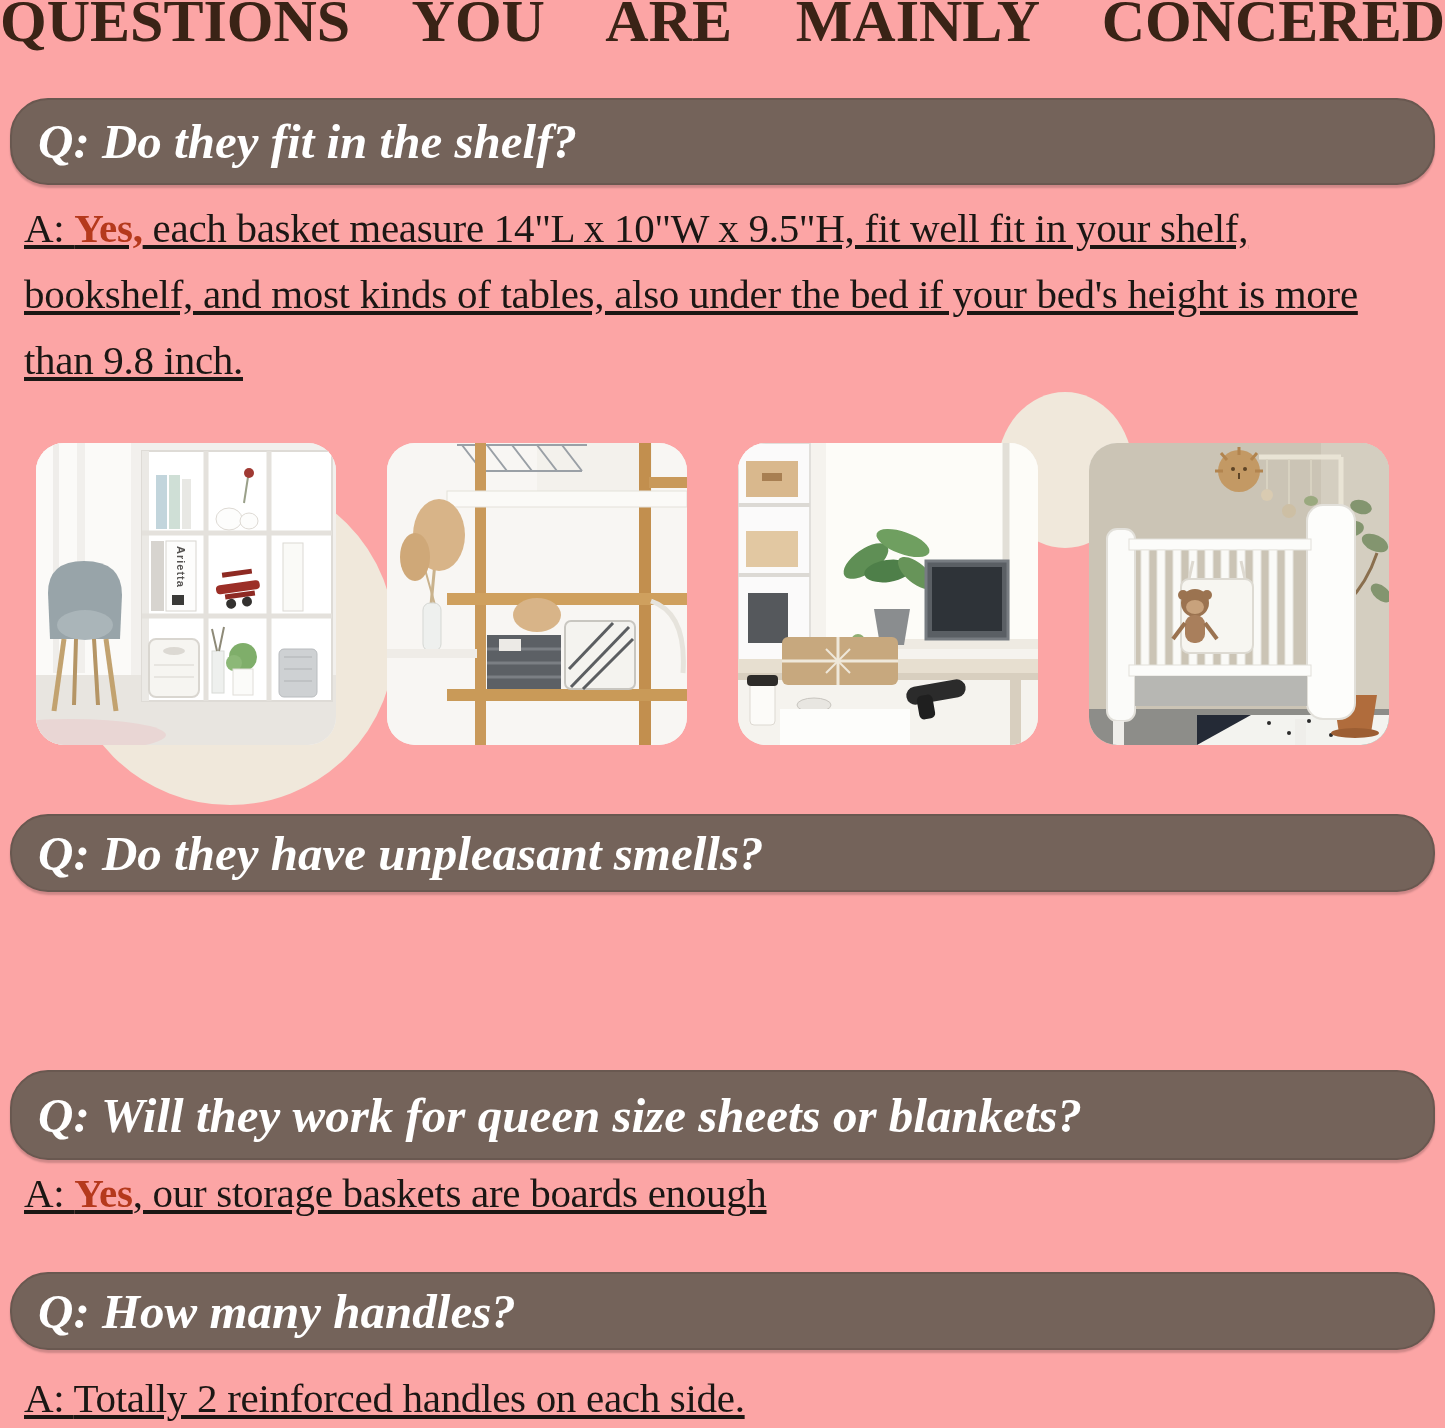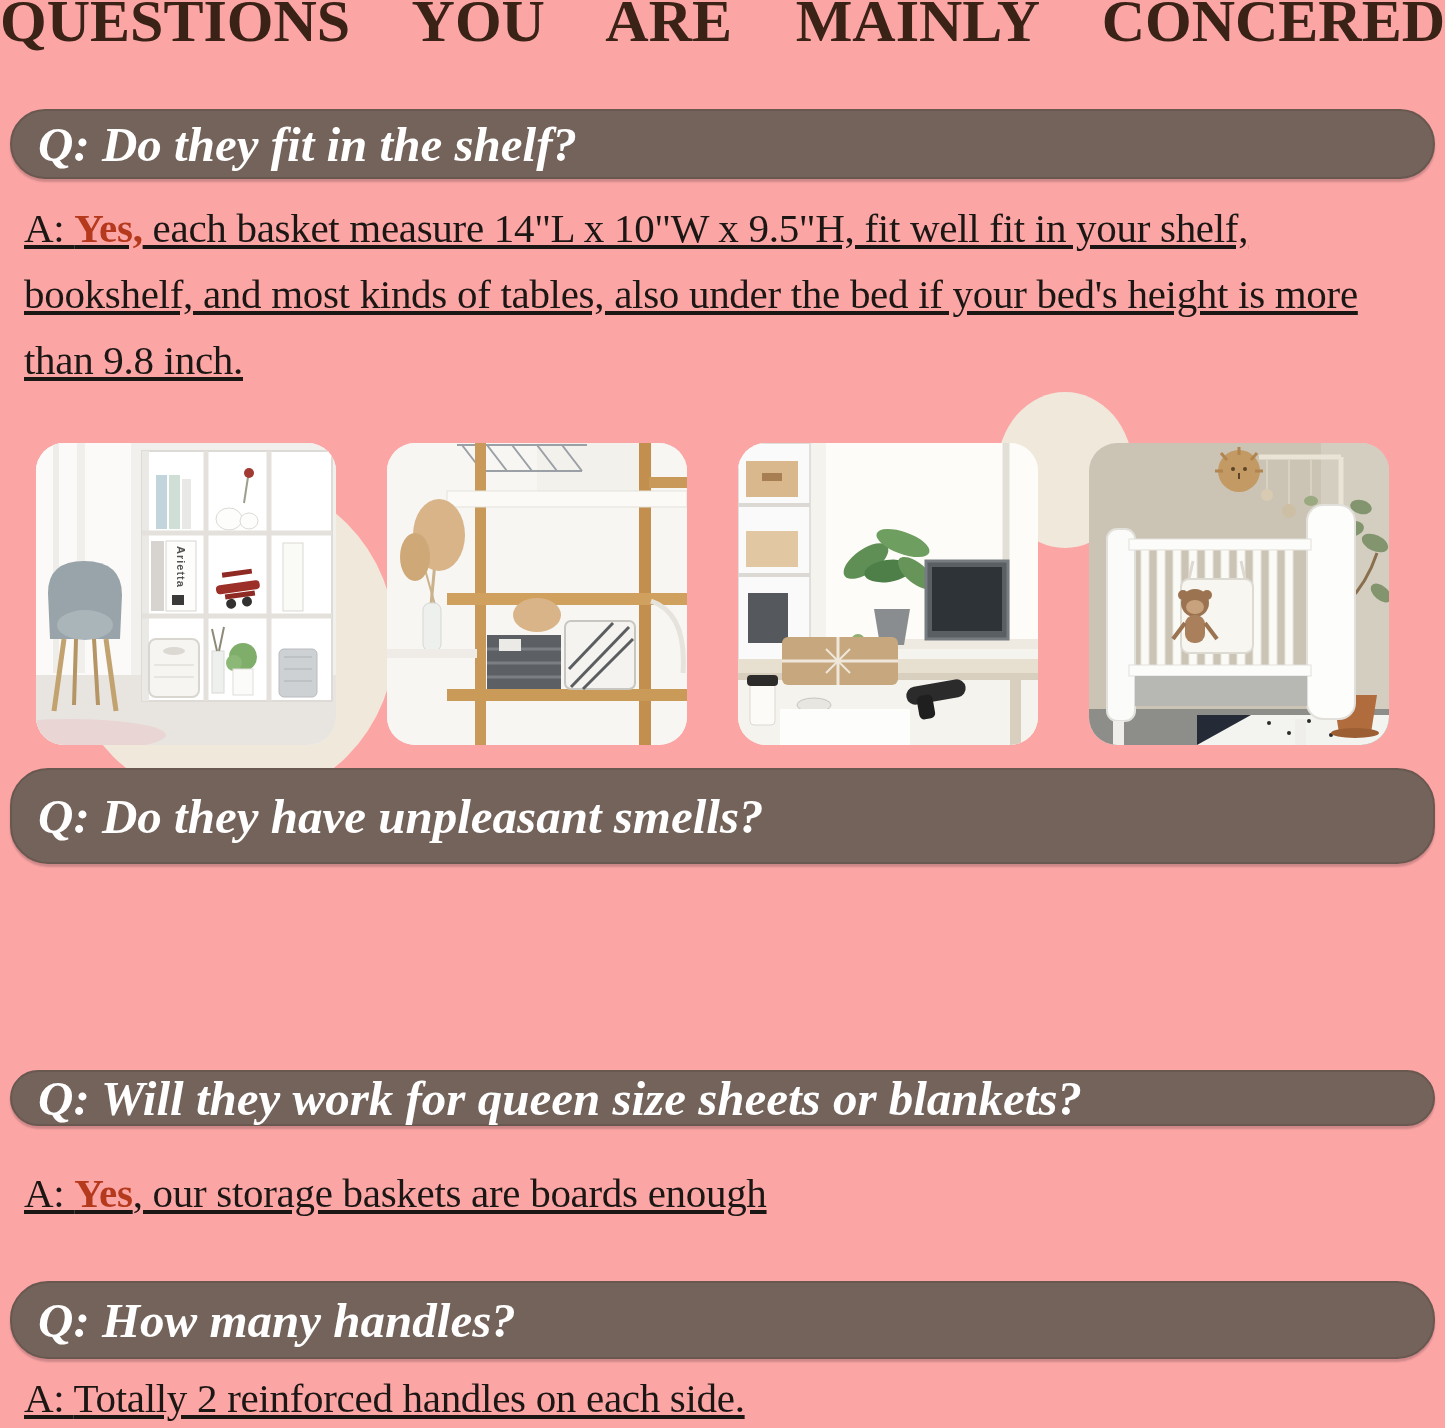--- a/index.html
+++ b/index.html
@@ -25,24 +25,24 @@
   }
   
   .qbanner{
     position:absolute;left:10px;width:1425px;box-sizing:border-box;
     background:#74635a;border:2px solid #695850;border-radius:38px;
     display:flex;align-items:center;padding-left:26px;
     color:#ffffff;font-style:italic;font-weight:bold;font-size:49px;
     box-shadow:0 3px 2px rgba(0,0,0,0.18);
     z-index:2;
   }
-  .qbanner-1{top:109px;height:70px;align-items:center;}
-  .qbanner-2{top:768px;height:96px;}
-  .qbanner-3{top:1070px;height:56px;}
-  .qbanner-4{top:1272px;height:78px;margin-top:9px;}
+  .qbanner-1{top:98px;height:87px;align-items:center;}
+  .qbanner-2{top:814px;height:78px;}
+  .qbanner-3{top:1070px;height:90px;}
+  .qbanner-4{top:1272px;height:78px;}
   
   .answer{
     position:absolute;left:24px;color:#1b1714;
     font-size:41px;line-height:66px;letter-spacing:-0.3px;z-index:2;text-decoration:underline;
   }
   .answer-1{top:195px;width:1392px;}
   .answer-2{top:890px;width:1300px;}
   .answer-3{top:1160px;width:1392px;}
   .answer-4{top:1365px;width:1392px;}
   .hl{color:#b5391c;font-weight:bold;}

